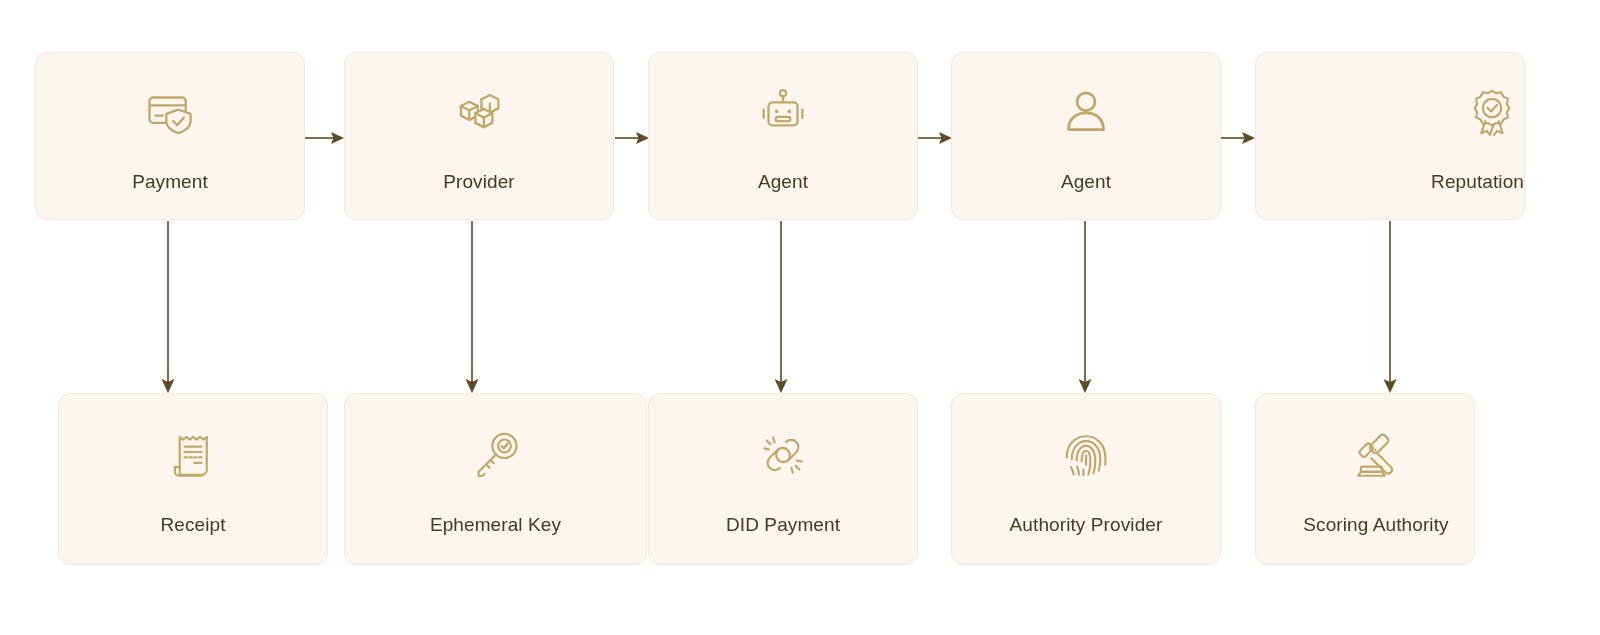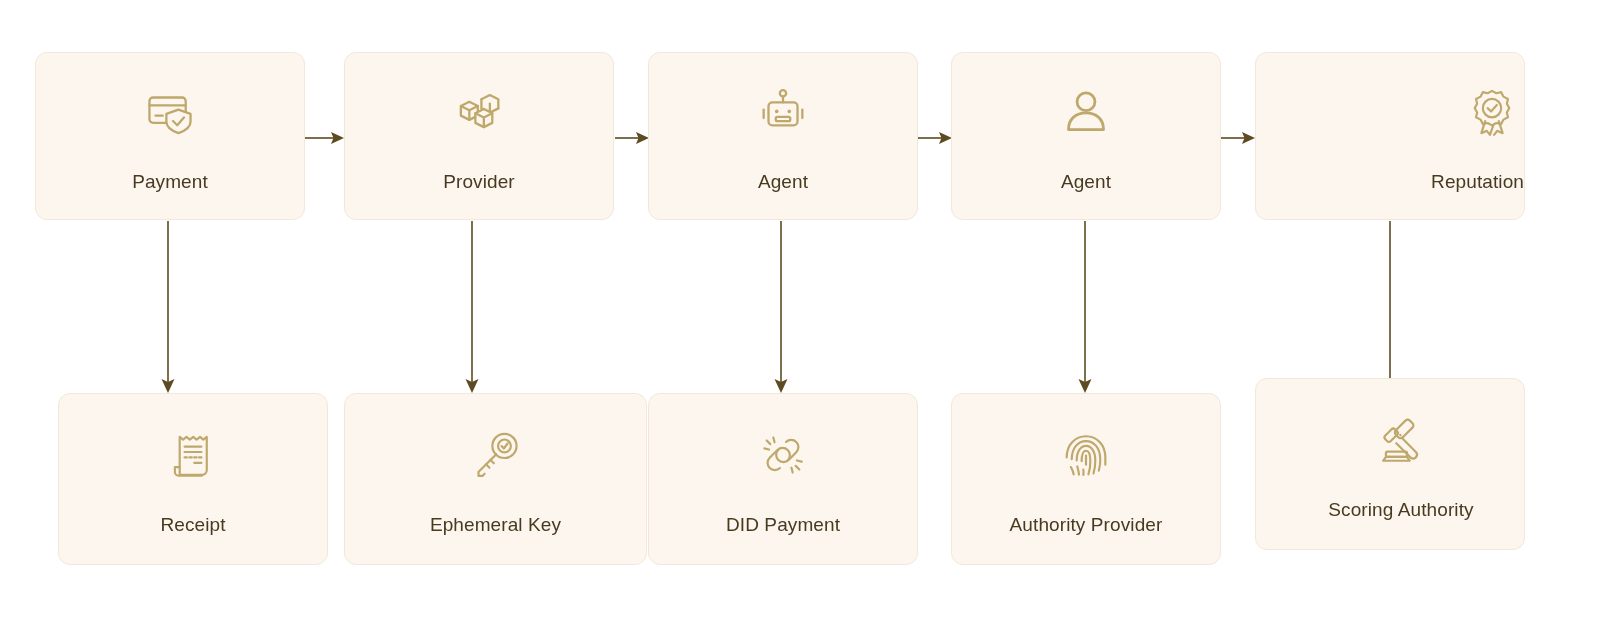--- a/index.html
+++ b/index.html
@@ -249,21 +249,21 @@
           <path d="M20.4 29.2 C20.4 23.5 21.9 20.5 24 20.5 C26.1 20.5 27.6 23.5 27.6 29.2 C27.6 33.5 27 37 26 40"></path>
           <path d="M24 24.5 L24 32"></path>
           <path d="M11.5 34 C12.8 36.5 13.5 38 13.8 40"></path>
           <path d="M16.8 33.5 C17.5 36 18 38 18.2 40.2"></path>
           <path d="M21.8 36 C22 38 22 39.2 21.8 40.5"></path>
         </svg>
       </span>
       <span class="label">Authority Provider</span>
     </div>
 
-    <div class="card" style="left:1255px; top:378px; width:270px;padding-left:22px;">
+    <div class="card" style="left:1255px; top:393px; width:220px;padding-left:22px;">
       <span class="icon-wrap">
         <svg viewBox="0 0 48 48" fill="none" stroke="#bfa86b" stroke-width="1.8" stroke-linecap="round" stroke-linejoin="round">
           <rect x="22.5" y="6.6" width="8.2" height="16.5" rx="2.6" transform="rotate(45 26.6 14.85)"></rect>
           <rect x="12.6" y="14.3" width="6.4" height="11.5" rx="2.2" transform="rotate(45 15.8 20.05)"></rect>
           <line x1="19.8" y1="16.2" x2="23.6" y2="20.0" stroke-dasharray="2.5 2.5"></line>
           <path d="M24.6 22.2 L36.5 34.1 a3.2 3.2 0 0 1 -4.5 4.5 L20.1 26.7"></path>
           <rect x="11.5" y="33.6" width="17.5" height="4.3" rx="1.2"></rect>
           <path d="M9.2 41.2 h22.1 l-2.3 -3.3 H11.5 Z"></path>
         </svg>
       </span>

